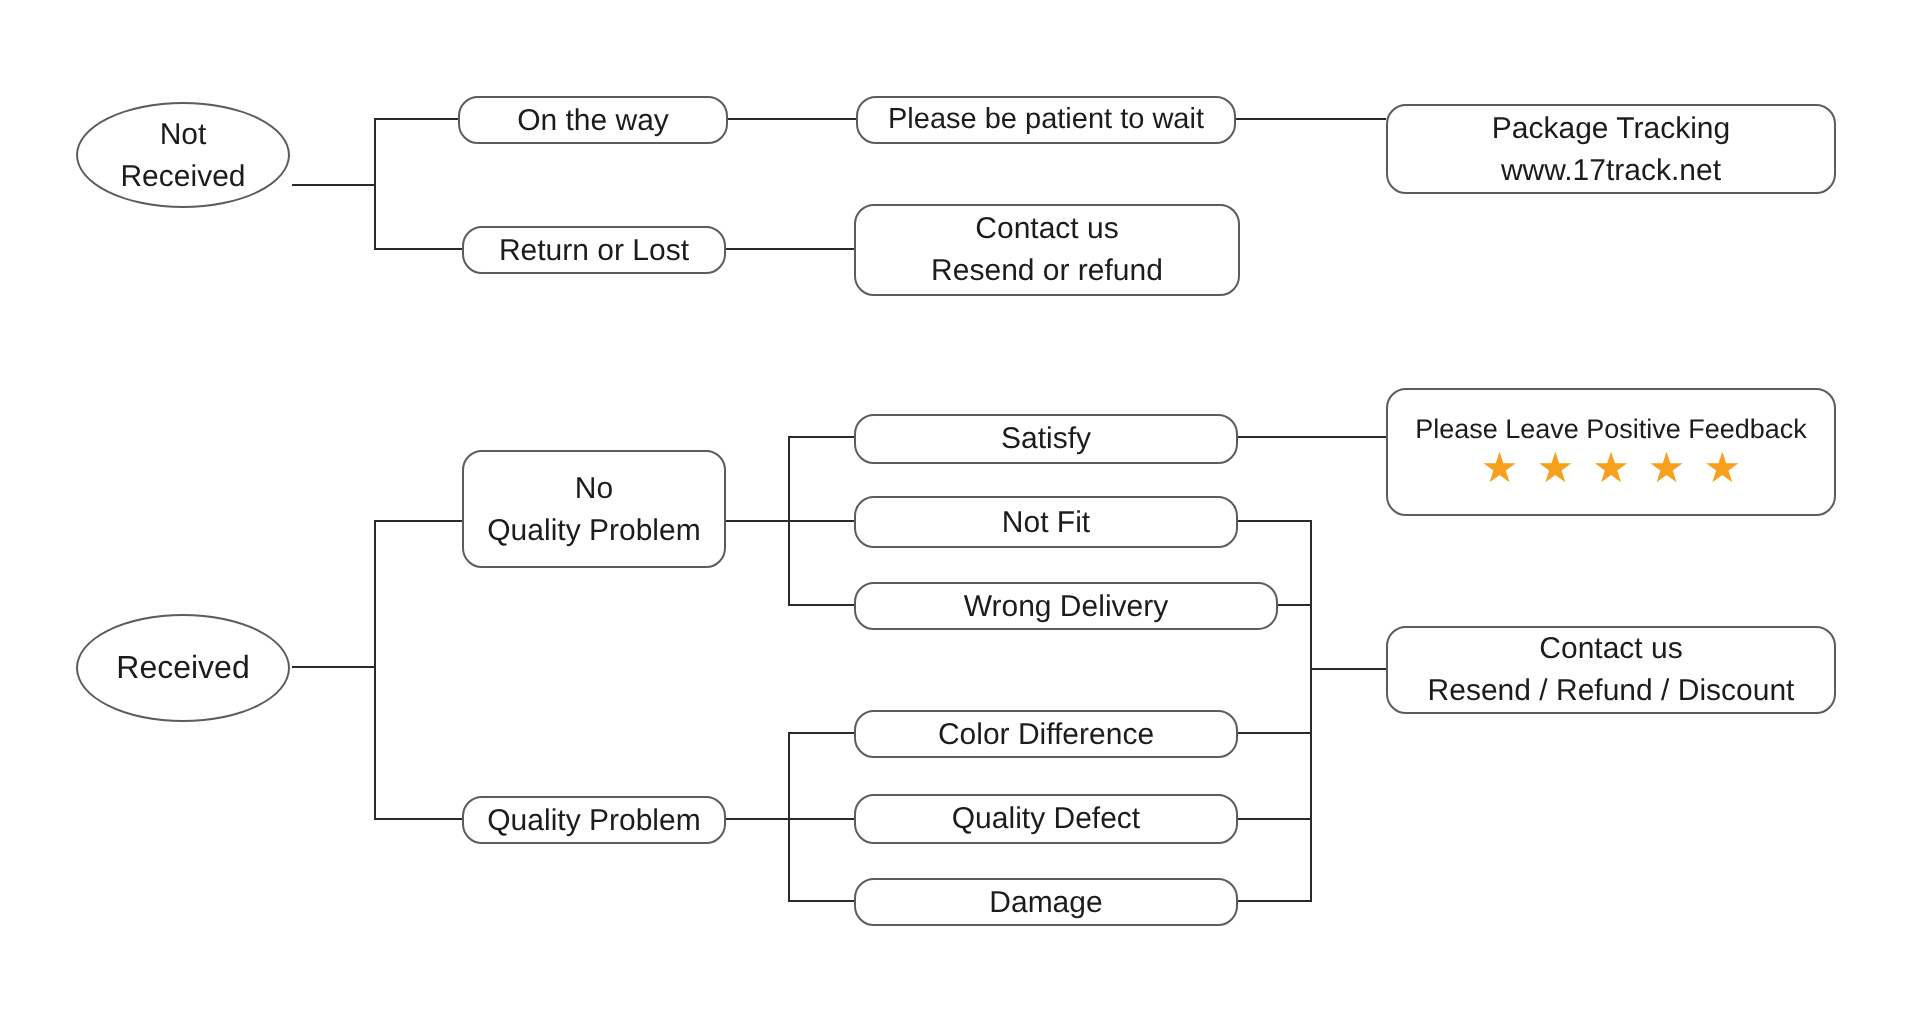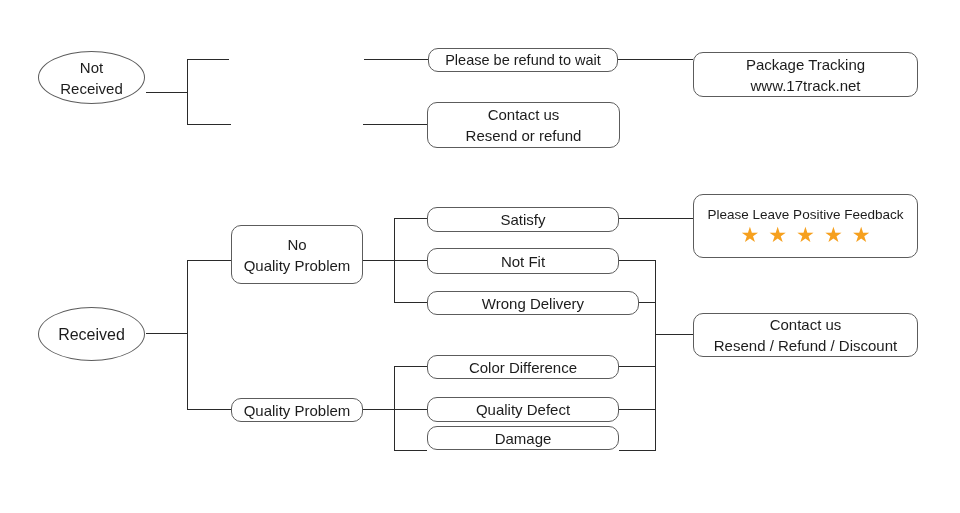--- a/index.html
+++ b/index.html
@@ -58,26 +58,28 @@
   <i class="hl" style="left:619px;top:260px;width:37px"></i>
   <i class="hl" style="left:619px;top:302px;width:37px"></i>
   <i class="hl" style="left:619px;top:366px;width:37px"></i>
   <i class="hl" style="left:619px;top:409px;width:37px"></i>
   <i class="hl" style="left:619px;top:450px;width:37px"></i>
   <i class="hl" style="left:656px;top:334px;width:37px"></i>
 
   <div class="node ellipse" style="left:38px;top:51px;width:107px;height:53px">Not
 Received</div>
 
+  <div class="node rect" style="left:229px;top:48px;width:135px;height:24px">On the way</div>
 
-  <div class="node rect" style="left:428px;top:48px;width:190px;height:24px;font-size:14.5px">Please be refund to wait</div>
+  <div class="node rect" style="left:428px;top:48px;width:190px;height:24px;font-size:14.5px">Please be patient to wait</div>
 
   <div class="node rect" style="left:693px;top:52px;width:225px;height:45px">Package Tracking
 www.17track.net</div>
 
+  <div class="node rect" style="left:231px;top:113px;width:132px;height:24px">Return or Lost</div>
 
   <div class="node rect" style="left:427px;top:102px;width:193px;height:46px">Contact us
 Resend or refund</div>
 
   <div class="node ellipse" style="left:38px;top:307px;width:107px;height:54px;font-size:16px">Received</div>
 
   <div class="node rect" style="left:231px;top:225px;width:132px;height:59px">No
 Quality Problem</div>
 
   <div class="node rect" style="left:231px;top:398px;width:132px;height:24px">Quality Problem</div>
@@ -85,21 +87,21 @@
   <div class="node rect" style="left:427px;top:207px;width:192px;height:25px">Satisfy</div>
 
   <div class="node rect" style="left:427px;top:248px;width:192px;height:26px">Not Fit</div>
 
   <div class="node rect" style="left:427px;top:291px;width:212px;height:24px">Wrong Delivery</div>
 
   <div class="node rect" style="left:427px;top:355px;width:192px;height:24px">Color Difference</div>
 
   <div class="node rect" style="left:427px;top:397px;width:192px;height:25px">Quality Defect</div>
 
-  <div class="node rect" style="left:427px;top:426px;width:192px;height:24px">Damage</div>
+  <div class="node rect" style="left:427px;top:439px;width:192px;height:24px">Damage</div>
 
   <div class="node rect" style="left:693px;top:194px;width:225px;height:64px">
     <span class="feedback-title">Please Leave Positive Feedback</span>
     <span class="stars">★★★★★</span>
   </div>
 
   <div class="node rect" style="left:693px;top:313px;width:225px;height:44px">Contact us
 Resend / Refund / Discount</div>
 
 </div>

